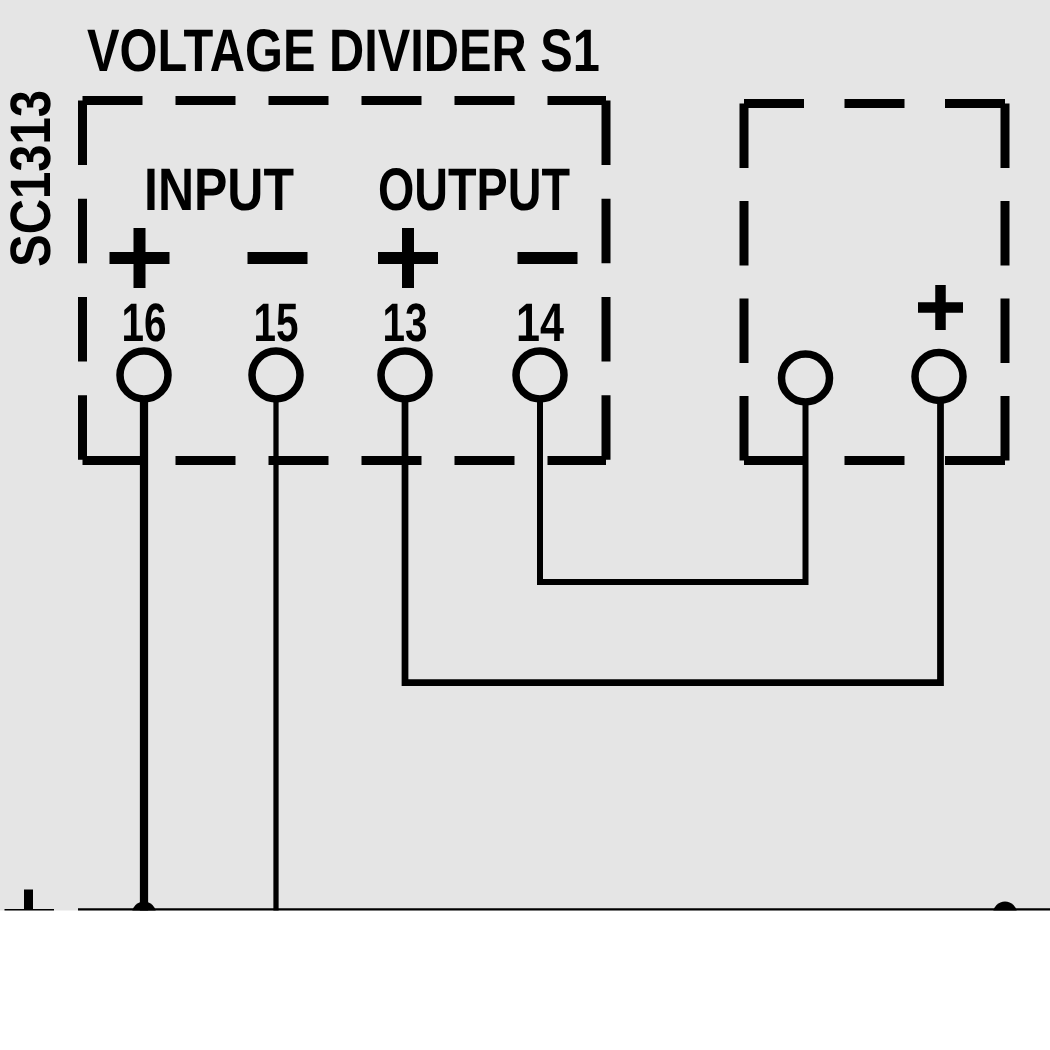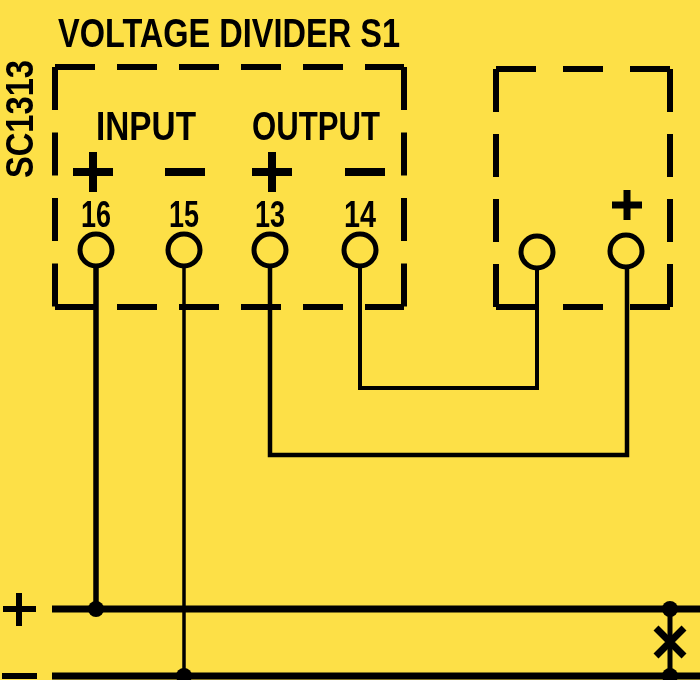--- a/index.html
+++ b/index.html
@@ -6,22 +6,22 @@
     margin: 0;
     padding: 0;
     width: 700px;
     height: 700px;
     background: #ffffff;
     font-family: "Liberation Sans", sans-serif;
   }
   .stage {
     position: relative;
     width: 700px;
-    height: 680px;
-    background: #fde047;
+    height: 607px;
+    background: #e5e5e5;
     overflow: hidden;
     text-decoration: underline;
   }
   svg text {
     font-family: "Liberation Sans", sans-serif;
     font-weight: bold;
     fill: #000000;
   }
 </style>
 </head>

